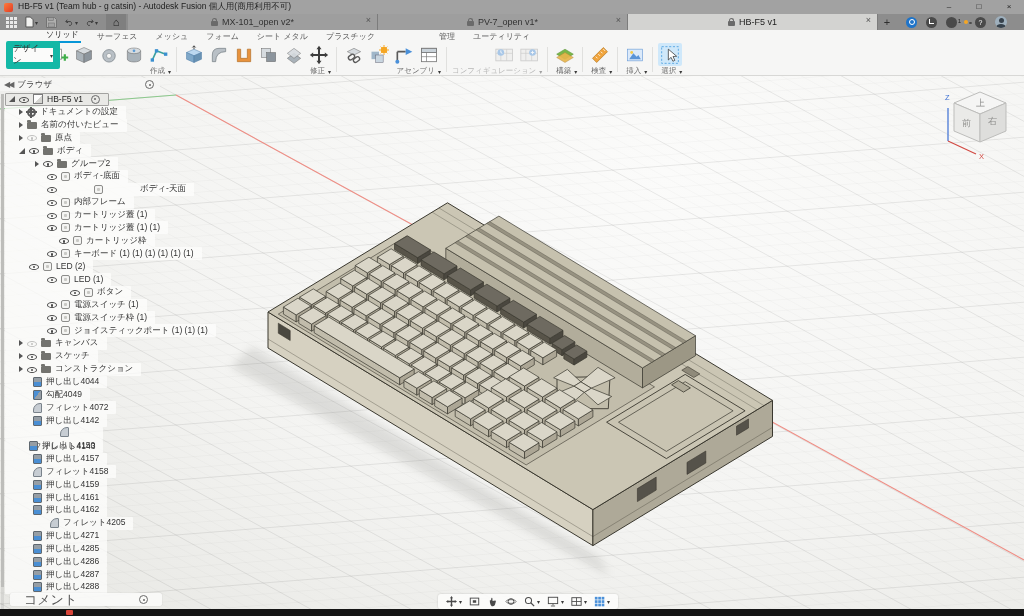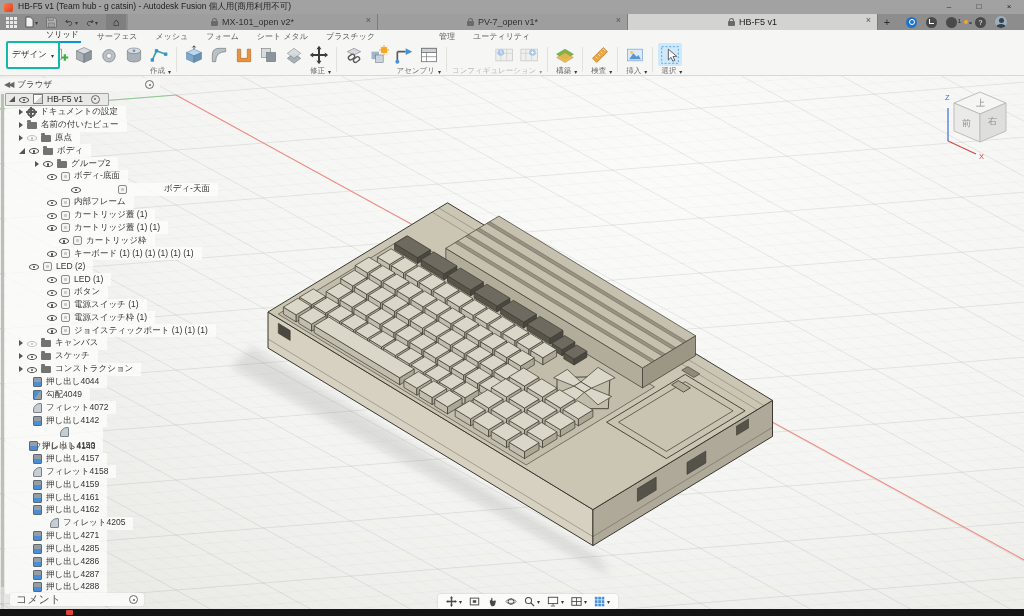--- a/index.html
+++ b/index.html
@@ -36,21 +36,21 @@
   .badge1 { position:absolute; right:-4px; top:1px; font-size:6px; color:#222; }
   .bell { width:9px; height:8px; background:#4a4a4a; border-radius:5px 5px 1px 1px; position:relative; }
   .bell::after { content:""; position:absolute; left:3px; bottom:-2px; width:3px; height:2px; background:#4a4a4a; border-radius:50%; }
   .bell-dot { position:absolute; right:-2px; top:-2px; width:4px; height:4px; background:#f5a623; border-radius:50%; }
   .avatar { width:12px; height:12px; border-radius:50%; background:#9fb0bd; position:relative; overflow:hidden; }
   .avatar::before { content:""; position:absolute; left:3.5px; top:2px; width:5px; height:5px; background:#37424c; border-radius:50%; }
   .avatar::after { content:""; position:absolute; left:1px; top:7.5px; width:10px; height:6px; background:#37424c; border-radius:50% 50% 0 0; }
 
   
   .ribbon { height:46px; background:#f6f6f5; border-bottom:1px solid #d8d8d6; position:relative; }
-  .design-btn { position:absolute; left:6px; top:11px; width:54px; height:28px; border:2px solid #14b8a6; border-radius:2px; background:#fbfbfa; display:flex; align-items:center; justify-content:center; gap:3px; font-size:8.5px; color:#333; }
+  .design-btn { position:absolute; left:6px; top:11px; width:54px; height:28px; border:7px solid #14b8a6; border-radius:2px; background:#fbfbfa; display:flex; align-items:center; justify-content:center; gap:3px; font-size:8.5px; color:#333; }
   .ribbon-main { margin-left:44px; height:100%; display:flex; flex-direction:column; }
   .ws-tabs { height:13px; display:flex; align-items:flex-end; font-size:8px; color:#5a5a5a; }
   .ws-tab { padding:0 2px 1px; margin-right:14px; white-space:nowrap; }
   .ws-tab.active { color:#1c1c1c; border-bottom:2px solid #0696d7; }
   .ws-sp { width:46px; }
   .ribbon-groups { flex:1; display:flex; align-items:stretch; }
   .rgroup { display:flex; flex-direction:column; align-items:flex-end; padding:0 3px; }
   .ricons { display:flex; align-items:center; height:23px; gap:1px; }
   .ricon { width:24px; height:23px; display:flex; align-items:center; justify-content:center; }
   .ricon.sel { background:#cfe8fa; border-radius:2px; }
@@ -93,21 +93,21 @@
   .ic-gear { width:9px; height:9px; border:2px solid #5a5a5a; border-radius:50%; position:relative; }
   .ic-gear::before { content:""; position:absolute; left:-3px; top:1.2px; width:11px; height:2px; background:#5a5a5a; }
   .ic-gear::after { content:""; position:absolute; left:1.2px; top:-3px; width:2px; height:11px; background:#5a5a5a; }
   .ic-extrude { width:9px; height:10px; border:1px solid #5f6870; border-radius:1px; background:linear-gradient(180deg,#969ea5 48%,#4a8fd4 48%); }
   .ic-draft { width:9px; height:10px; border:1px solid #5f6870; border-radius:1px; background:linear-gradient(125deg,#4a8fd4 48%,#969ea5 48%); }
   .ic-fillet { width:9px; height:10px; border:1px solid #79828a; border-radius:7px 1px 1px 1px; background:#c7cdd3; }
   .targ { width:9px; height:9px; border:1px solid #6a6a6a; border-radius:50%; position:relative; flex:none; margin-left:4px; }
   .targ::after { content:""; position:absolute; inset:2.5px; background:#6a6a6a; border-radius:50%; }
 
   
-  .commentbar { position:absolute; left:10px; top:517px; width:134px; height:13px; background:rgba(250,250,249,.92); border-radius:2px; display:flex; align-items:center; padding:0 6px; font-size:11px; color:#555; box-shadow:0 0 1px rgba(0,0,0,.25); }
+  .commentbar { position:absolute; left:10px; top:517px; width:152px; height:13px; background:rgba(250,250,249,.92); border-radius:2px; display:flex; align-items:center; padding:0 14px; font-size:13px; color:#555; box-shadow:0 0 1px rgba(0,0,0,.25); }
   .commentbar .targ { margin-left:auto; }
 
   
   .viewcube { position:absolute; right:4px; top:8px; }
 
   
   .navbar { position:absolute; left:438px; top:518px; height:15px; background:rgba(252,252,251,.9); border-radius:3px; display:flex; align-items:center; gap:7px; padding:0 8px; box-shadow:0 0 2px rgba(0,0,0,.2); }
   .nav-ic { display:flex; align-items:center; gap:1px; color:#4a4a4a; }
   .nav-ic svg { display:block; }
 
@@ -996,21 +996,21 @@
             <span class="tri-c"></span>
             <span class="eye"></span>
             <span class="ic ic-folder"></span>
             <span>グループ2</span>
           </div>
           <div class="brow" style="padding-left: 42px;">
             <span class="eye"></span>
             <span class="ic ic-body"></span>
             <span>ボディ-底面</span>
           </div>
-          <div class="brow" style="padding-left: 66px; gap: 37px;">
+          <div class="brow" style="padding-left: 42px; gap: 37px;">
             <span class="eye"></span>
             <span class="ic ic-body"></span>
             <span>ボディ-天面</span>
           </div>
           <div class="brow" style="padding-left: 42px;">
             <span class="eye"></span>
             <span class="ic ic-body"></span>
             <span>内部フレーム</span>
           </div>
           <div class="brow" style="padding-left: 42px;">
@@ -1036,21 +1036,21 @@
           <div class="brow" style="padding-left: 24px;">
             <span class="eye"></span>
             <span class="ic ic-body"></span>
             <span>LED (2)</span>
           </div>
           <div class="brow" style="padding-left: 42px;">
             <span class="eye"></span>
             <span class="ic ic-body"></span>
             <span>LED (1)</span>
           </div>
-          <div class="brow" style="padding-left: 42px;">
+          <div class="brow" style="padding-left: 65px;">
             <span class="eye"></span>
             <span class="ic ic-body"></span>
             <span>ボタン</span>
           </div>
           <div class="brow" style="padding-left: 42px;">
             <span class="eye"></span>
             <span class="ic ic-body"></span>
             <span>電源スイッチ (1)</span>
           </div>
           <div class="brow" style="padding-left: 42px;">

